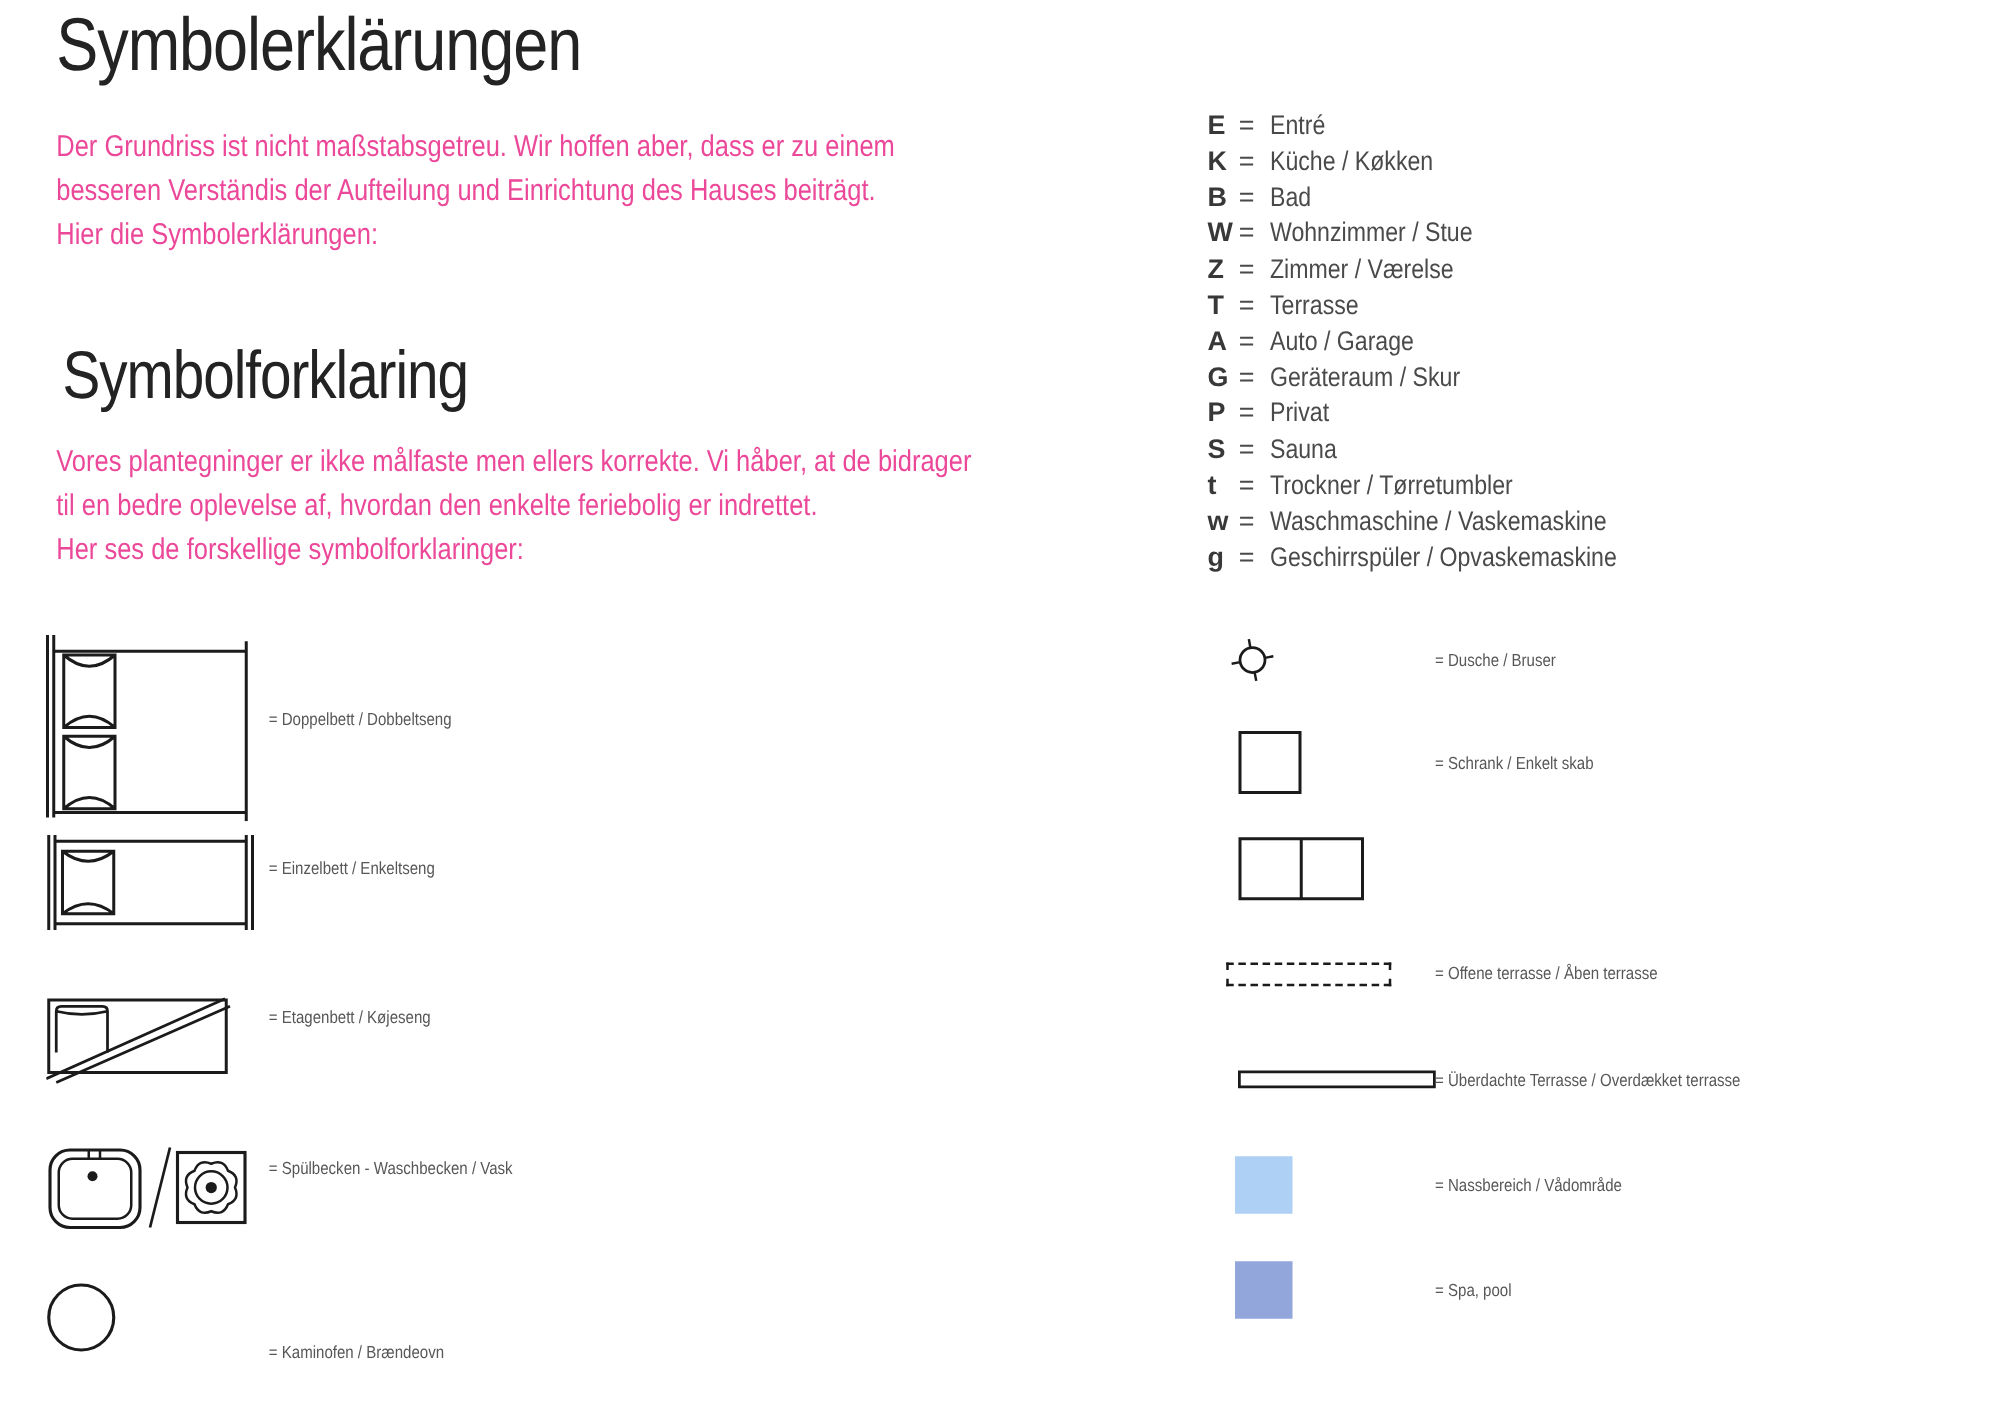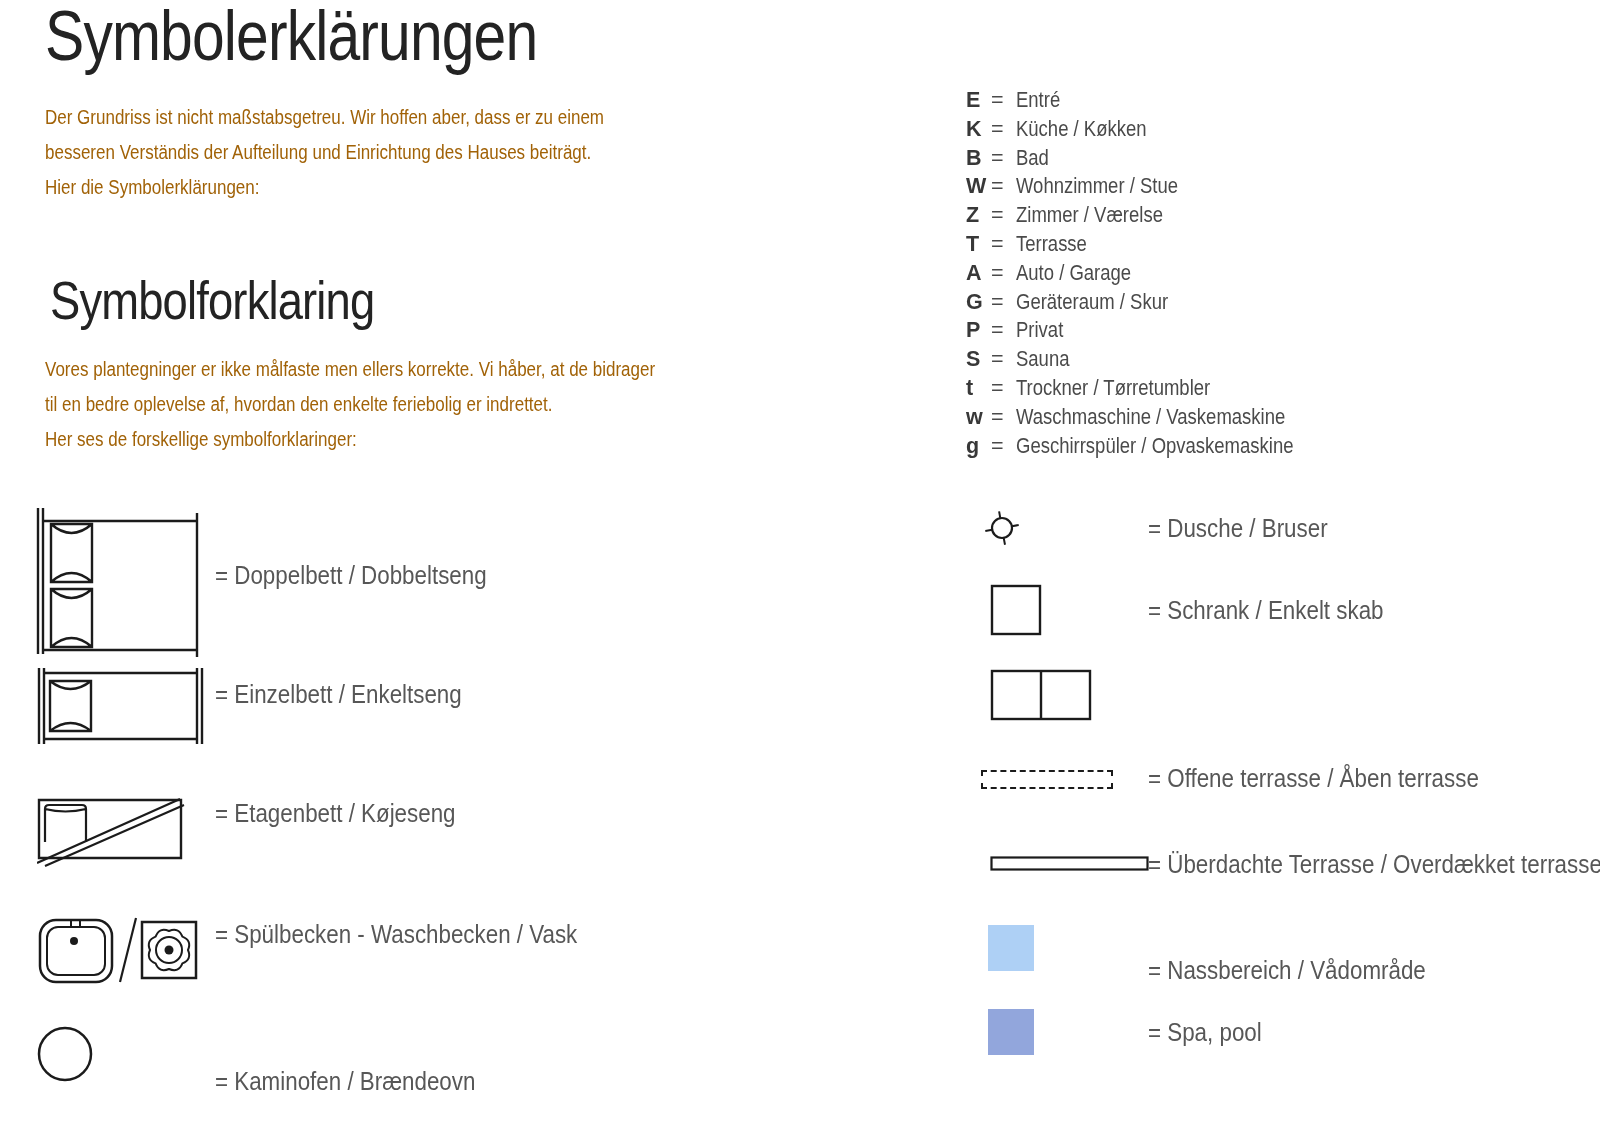--- a/index.html
+++ b/index.html
@@ -2,33 +2,33 @@
 <html><head>
 <meta charset="utf-8">
 <style>
   html,body{margin:0;padding:0;background:#ffffff;}
   .page{position:relative;width:1600px;height:1131px;background:#ffffff;overflow:hidden;
         font-family:"Liberation Sans","DejaVu Sans",sans-serif;}
   .abs{position:absolute;}
   .t{display:inline-block;transform:scaleX(0.86);transform-origin:0 50%;white-space:nowrap;}
   .hcond{display:inline-block;transform:scaleX(0.84);transform-origin:0 50%;white-space:nowrap;}
   h1,h2{margin:0;font-weight:400;color:#232323;letter-spacing:-1px;}
-  h1{font-size:70px;line-height:64px;}
+  h1{font-size:60px;line-height:64px;}
   h2{font-size:54px;line-height:60px;}
-  .para{color:#a16207;font-size:20px;line-height:35px;}
+  .para{color:#ec4899;font-size:24px;line-height:35px;}
   .para .t{transform:scaleX(0.85);}
   
   .legend{left:966px;top:86px;width:420px;}
   .lrow{position:relative;height:28.8px;font-size:21.5px;color:#4a4a4a;}
   .lrow span{position:absolute;top:0;line-height:28.8px;}
   .lkey{left:0;font-weight:700;color:#383838;}
   .leq{left:25px;color:#4a4a4a;}
   .lval{left:50px;}
   
-  .sym-label{position:absolute;height:30px;line-height:30px;font-size:26px;color:#575757;}
+  .sym-label{position:absolute;height:30px;line-height:30px;font-size:14px;color:#575757;}
   .sym-label-left{left:215px;}
   .sym-label-right{left:1148px;}
   svg{display:block;}
   .stroke{fill:none;stroke:#1b1b1b;}
   .swatch{position:absolute;width:46px;height:46px;}
   .dashed-rect{position:absolute;border:2px dashed #1b1b1b;}
 </style>
 </head>
 <body>
 
@@ -176,18 +176,18 @@
 
   <div class="dashed-rect abs" style="left:981px;top:770px;width:128px;height:15px;"></div>
   <div class="sym-label sym-label-right abs" style="top:763px;"><span class="t">= Offene terrasse / Åben terrasse</span></div>
 
   <svg class="abs" style="left:990px;top:856px;" width="160" height="16" viewBox="0 0 160 16">
     <rect class="stroke" stroke-width="2.2" x="1.5" y="1.5" width="156" height="12"></rect>
   </svg>
   <div class="sym-label sym-label-right abs" style="top:849px;"><span class="t">= Überdachte Terrasse / Overdækket terrasse</span></div>
 
   <div class="swatch abs" style="left: 988px; top: 925px; background-color: rgb(174, 208, 245);"></div>
-  <div class="sym-label sym-label-right abs" style="top:933px;margin-top:22px;"><span class="t">= Nassbereich / Vådområde</span></div>
+  <div class="sym-label sym-label-right abs" style="top:933px;"><span class="t">= Nassbereich / Vådområde</span></div>
 
   <div class="swatch abs" style="left: 988px; top: 1009px; background-color: rgb(146, 166, 220);"></div>
   <div class="sym-label sym-label-right abs" style="top:1017px;"><span class="t">= Spa, pool</span></div>
 
 </div>
 
 </body></html>

